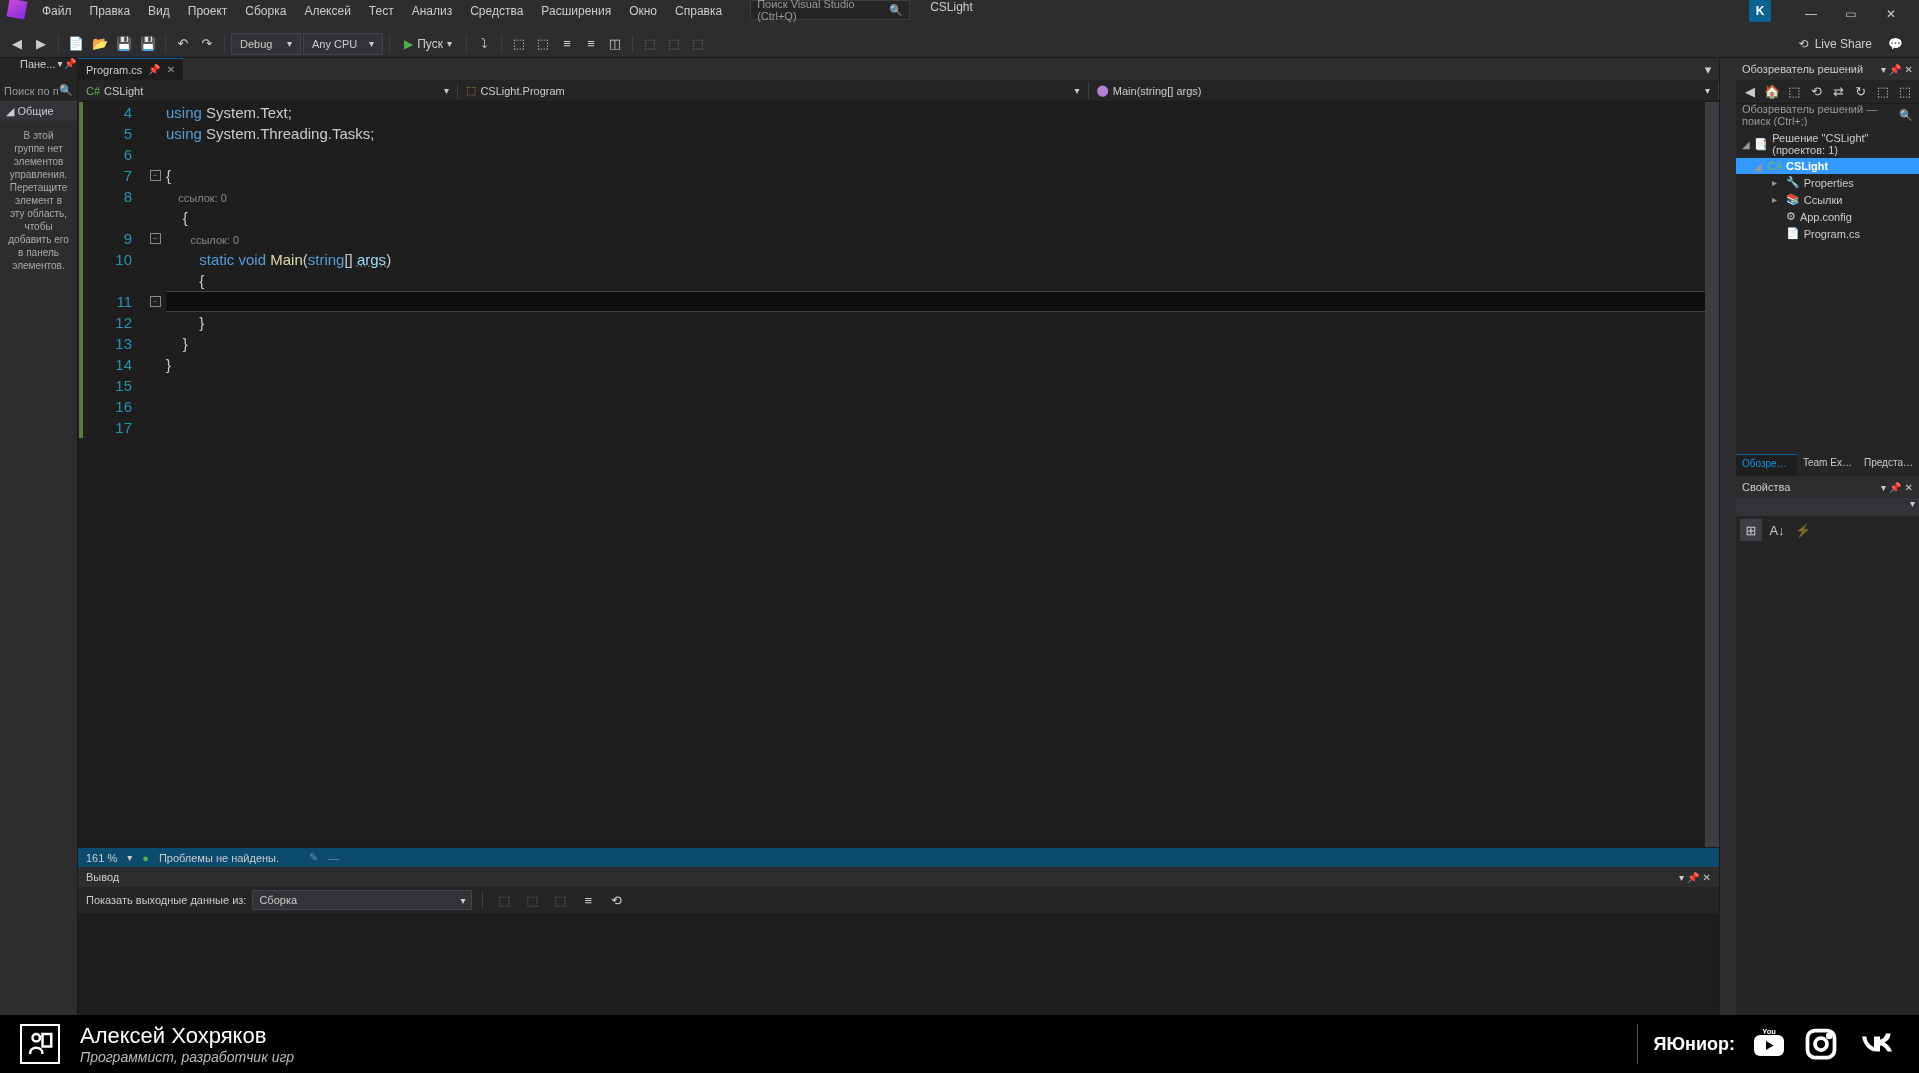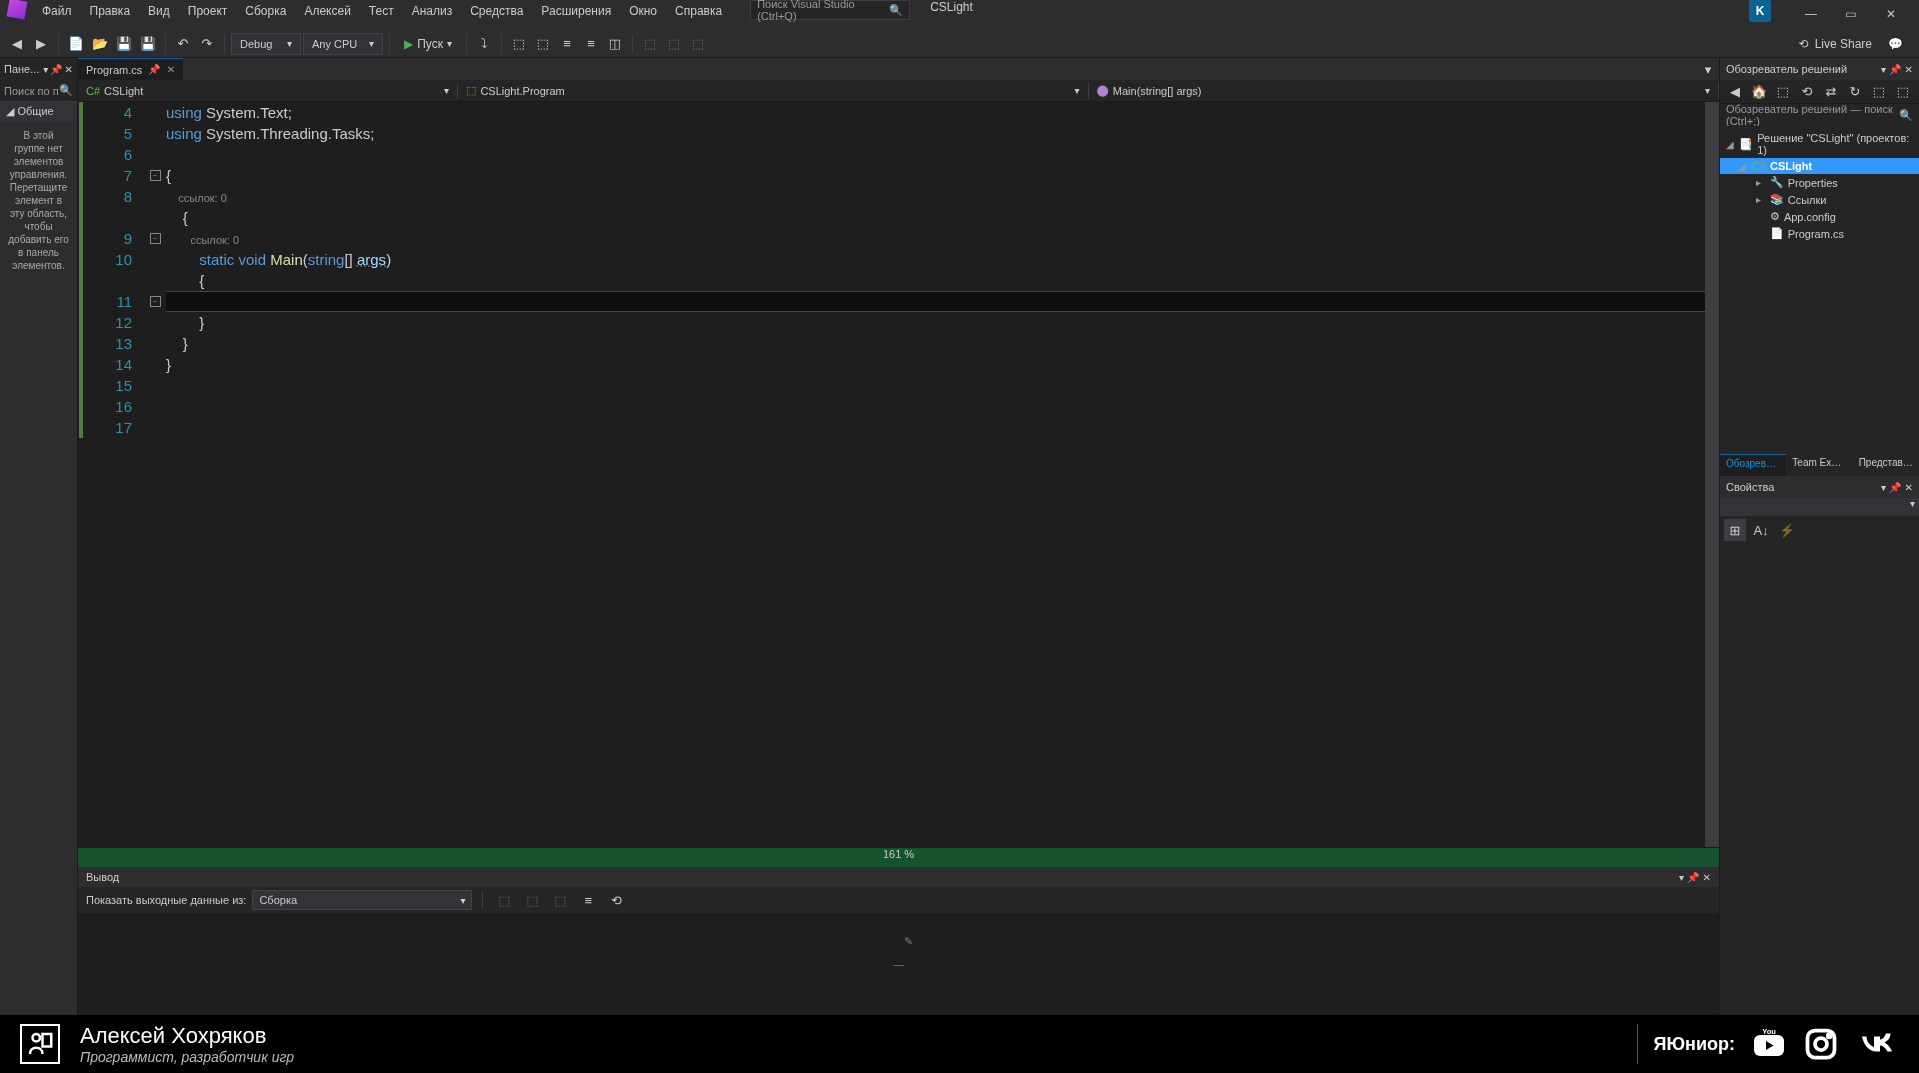--- a/index.html
+++ b/index.html
@@ -16,21 +16,21 @@
 .win-btn { width: 40px; height: 28px; display: flex; align-items: center; justify-content: center; color: #ccc; }
 .toolbar { height: 28px; background: #2d2d30; border-bottom: 1px solid #1b1b1c; display: flex; align-items: center; padding: 0 6px; gap: 2px; }
 .tb-btn { width: 22px; height: 22px; display: flex; align-items: center; justify-content: center; color: #ccc; font-size: 13px; }
 .tb-combo { background: #333337; border: 1px solid #434346; padding: 2px 8px; min-width: 70px; height: 22px; display: flex; align-items: center; justify-content: space-between; font-size: 11px; }
 .tb-start { display: flex; align-items: center; gap: 4px; padding: 0 8px; color: #ccc; }
 .tb-play { color: #4caf50; }
 .tb-sep { width: 1px; height: 18px; background: #3e3e42; margin: 0 4px; }
 .live-share { margin-left: auto; display: flex; align-items: center; gap: 6px; padding: 0 10px; }
 .main { display: flex; height: calc(100% - 58px - 58px); }
 .toolbox { width: 78px; background: #2d2d30; border-right: 1px solid #1b1b1c; display: flex; flex-direction: column; }
-.toolbox-hdr { height: 22px; background: #252526; display: flex; align-items: center; padding: 0 4px; font-size: 11px; gap: 2px; }
+.toolbox-hdr { height: 22px; background: #252526; display: flex; align-items: flex-start; padding: 0 20px; font-size: 11px; gap: 2px; }
 .toolbox-search { height: 22px; background: #252526; border-bottom: 1px solid #3e3e42; padding: 2px 4px; font-size: 11px; color: #999; display: flex; align-items: center; justify-content: space-between; }
 .toolbox-grp { background: #333337; padding: 3px 6px; font-size: 11px; }
 .toolbox-msg { padding: 8px; font-size: 10px; color: #aaa; text-align: center; line-height: 1.3; }
 .center { flex: 1; display: flex; flex-direction: column; }
 .tabs-row { height: 22px; background: #2d2d30; display: flex; align-items: stretch; }
 .tab { background: #1e1e1e; padding: 2px 8px; display: flex; align-items: center; gap: 6px; font-size: 11px; border-top: 1px solid #0e639c; }
 .tab-pin { color: #999; font-size: 10px; }
 .tab-close { color: #999; font-size: 10px; }
 .nav-row { height: 22px; background: #252526; display: flex; align-items: center; border-bottom: 1px solid #1b1b1c; }
 .nav-combo { flex: 1; padding: 2px 8px; font-size: 11px; color: #ccc; display: flex; align-items: center; gap: 4px; border-right: 1px solid #3e3e42; }
@@ -44,28 +44,28 @@
 .change-seg { width: 4px; background: #577b3e; margin-left: 1px; }
 .code { flex: 1; position: relative; }
 .code-line { height: 21px; line-height: 21px; white-space: pre; }
 .code-line.hl { background: #0f0f10; border-top: 1px solid #444; border-bottom: 1px solid #444; }
 .kw { color: #569cd6; }
 .type { color: #4ec9b0; }
 .ident { color: #dcdcaa; }
 .ref { color: #888; font-size: 11px; }
 .punct { color: #ccc; }
 .param { color: #9cdcfe; text-decoration: underline dotted #666; }
-.status-row { height: 20px; background: #14532d; display: flex; align-items: center; padding: 0 8px; gap: 10px; font-size: 11px; color: #ccc; border-top: 1px solid #1b1b1c; flex-direction: column; }
+.status-row { height: 20px; background: #0c4a6e; display: flex; align-items: center; padding: 0 8px; gap: 10px; font-size: 11px; color: #ccc; border-top: 1px solid #1b1b1c; }
 .status-ok { color: #4caf50; }
 .output-panel { height: 148px; background: #252526; display: flex; flex-direction: column; }
 .output-hdr { height: 20px; background: #2d2d30; display: flex; align-items: center; padding: 0 8px; font-size: 11px; justify-content: space-between; }
 .output-tb { height: 26px; display: flex; align-items: center; padding: 0 8px; gap: 6px; font-size: 11px; }
 .output-combo { background: #333337; border: 1px solid #434346; padding: 2px 6px; min-width: 220px; height: 20px; display: flex; align-items: center; justify-content: space-between; }
 .output-body { flex: 1; background: #1e1e1e; }
-.right-col { width: 200px; background: #2d2d30; border-left: 1px solid #1b1b1c; display: flex; flex-direction: column; }
+.right-col { width: 200px; background: #2d2d30; border-left: 1px solid #1b1b1c; display: flex; flex-direction: column; padding-left: 16px; }
 .panel-hdr { height: 22px; background: #2d2d30; display: flex; align-items: center; padding: 0 6px; font-size: 11px; justify-content: space-between; }
 .panel-tb { height: 24px; background: #252526; display: flex; align-items: center; padding: 0 4px; gap: 2px; border-bottom: 1px solid #1b1b1c; }
 .panel-search { height: 22px; background: #252526; padding: 2px 6px; font-size: 11px; color: #999; display: flex; align-items: center; justify-content: space-between; }
 .tree { flex: 1; background: #252526; padding: 4px 0; font-size: 11px; overflow: auto; }
 .tree-item { padding: 2px 6px; display: flex; align-items: center; gap: 4px; }
 .tree-item.lvl1 { padding-left: 18px; }
 .tree-item.lvl2 { padding-left: 36px; }
 .tree-item.sel { background: #3399ff; color: #fff; }
 .tree-arrow { width: 10px; color: #999; font-size: 10px; }
 .panel-tabs { height: 22px; display: flex; background: #2d2d30; }

